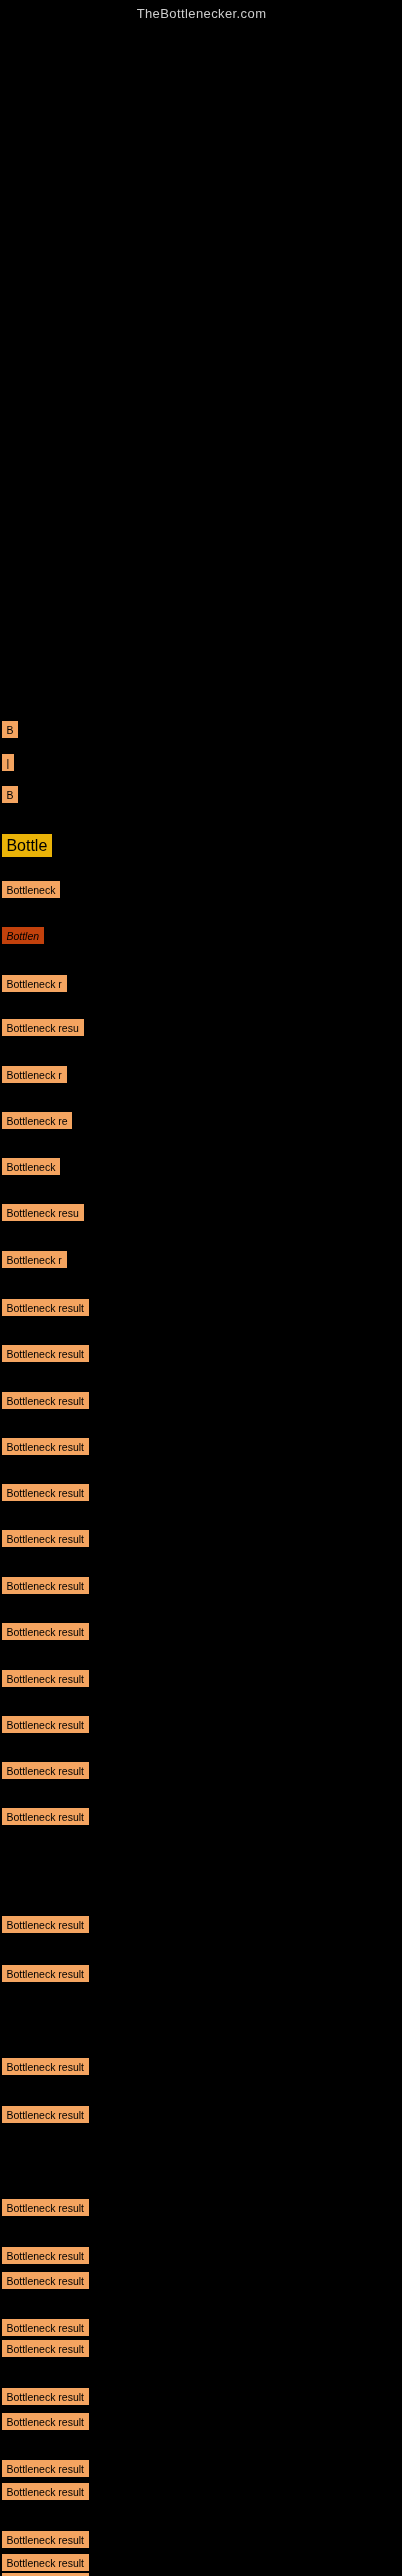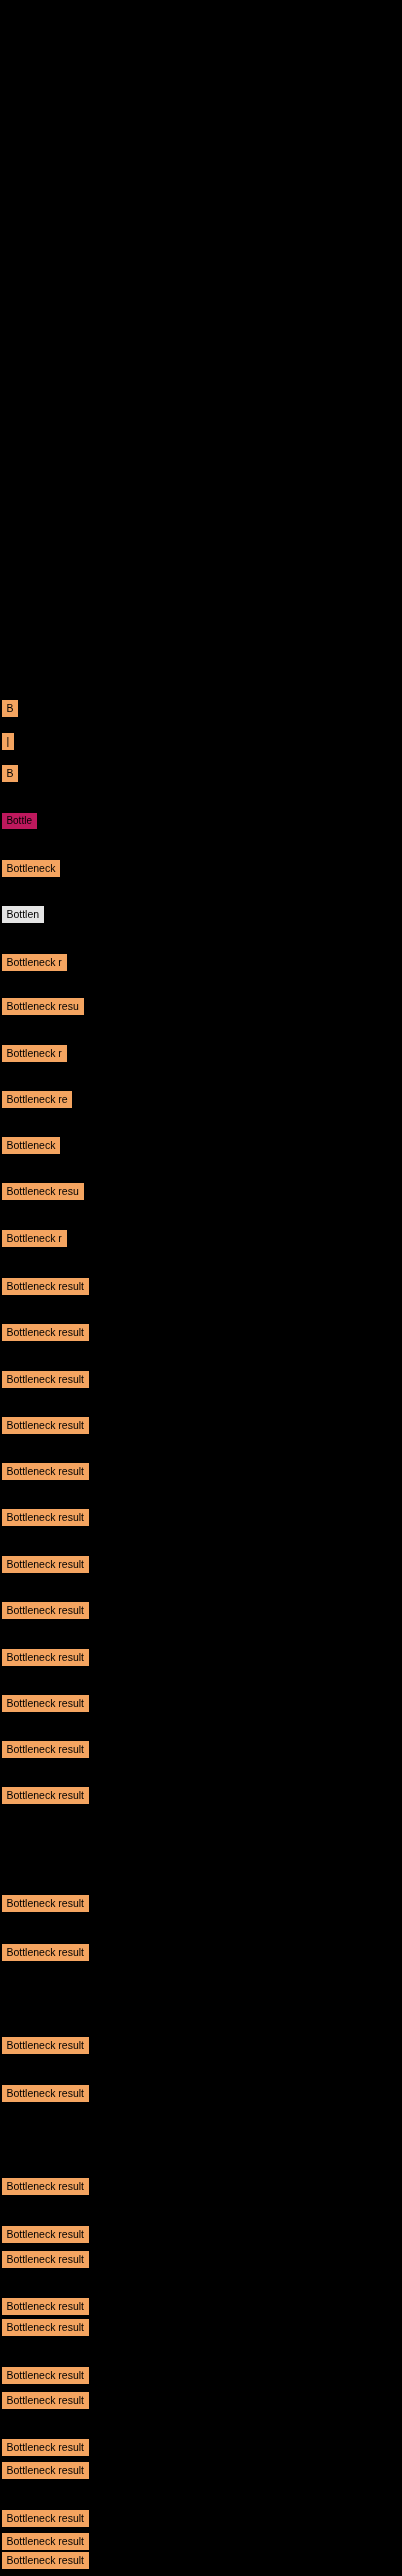--- a/index.html
+++ b/index.html
@@ -19,28 +19,29 @@
       font-size: 13px;
       text-align: center;
       padding-top: 6.4px;
       letter-spacing: 0.4px;
     }
   </style>
 </head>
 <body>
 
 <div style="position:relative; width:403px; min-height:2576px; background:#000;">
+  <div class="site-title">TheBottlenecker.com</div>
 
   <div id="items-container" style="position:relative; width:100%; height:2576px;">
   <div style="position: absolute; top: 700px; left: 1.6px; background-color: rgb(244, 164, 96); color: rgb(0, 0, 0); font-size: 10.5px; padding: 2.4px 4.8px; white-space: nowrap; display: inline-block;">B</div>
       <div style="position: absolute; top: 733px; left: 1.6px; background-color: rgb(244, 164, 96); color: rgb(0, 0, 0); font-size: 10.5px; padding: 2.4px 4.8px; white-space: nowrap; display: inline-block;">|</div>
       <div style="position: absolute; top: 765px; left: 1.6px; background-color: rgb(244, 164, 96); color: rgb(0, 0, 0); font-size: 10.5px; padding: 2.4px 4.8px; white-space: nowrap; display: inline-block;">B</div>
-      <div style="position: absolute; top: 813px; left: 1.6px; background-color: #be185d; color: rgb(0, 0, 0); font-size: 10px; padding: 2.4px 4.8px; white-space: nowrap; display: inline-block;">Bottle</div>
+      <div style="position: absolute; top: 813px; left: 1.6px; background-color: #eab308; color: rgb(0, 0, 0); font-size: 16px; padding: 2.4px 4.8px; white-space: nowrap; display: inline-block;">Bottle</div>
       <div style="position: absolute; top: 860px; left: 1.6px; background-color: rgb(244, 164, 96); color: rgb(0, 0, 0); font-size: 10.5px; padding: 2.4px 4.8px; white-space: nowrap; display: inline-block;">Bottleneck</div>
-      <div style="position: absolute; top: 906px; left: 1.6px; background-color: #e5e5e5; color: rgb(0, 0, 0); font-size: 10.5px; padding: 2.4px 4.8px; white-space: nowrap; display: inline-block;">Bottlen</div>
+      <div style="position: absolute; top: 906px; left: 1.6px; background-color: #c2410c; color: rgb(0, 0, 0); font-size: 10.5px; padding: 2.4px 4.8px; white-space: nowrap; display: inline-block; font-style: italic;">Bottlen</div>
       <div style="position: absolute; top: 954px; left: 1.6px; background-color: rgb(244, 164, 96); color: rgb(0, 0, 0); font-size: 10.5px; padding: 2.4px 4.8px; white-space: nowrap; display: inline-block;">Bottleneck r</div>
       <div style="position: absolute; top: 998px; left: 1.6px; background-color: rgb(244, 164, 96); color: rgb(0, 0, 0); font-size: 10.5px; padding: 2.4px 4.8px; white-space: nowrap; display: inline-block;">Bottleneck resu</div>
       <div style="position: absolute; top: 1045px; left: 1.6px; background-color: rgb(244, 164, 96); color: rgb(0, 0, 0); font-size: 10.5px; padding: 2.4px 4.8px; white-space: nowrap; display: inline-block;">Bottleneck r</div>
       <div style="position: absolute; top: 1091px; left: 1.6px; background-color: rgb(244, 164, 96); color: rgb(0, 0, 0); font-size: 10.5px; padding: 2.4px 4.8px; white-space: nowrap; display: inline-block; text-align: right;">Bottleneck re</div>
       <div style="position: absolute; top: 1137px; left: 1.6px; background-color: rgb(244, 164, 96); color: rgb(0, 0, 0); font-size: 10.5px; padding: 2.4px 4.8px; white-space: nowrap; display: inline-block;">Bottleneck</div>
       <div style="position: absolute; top: 1183px; left: 1.6px; background-color: rgb(244, 164, 96); color: rgb(0, 0, 0); font-size: 10.5px; padding: 2.4px 4.8px; white-space: nowrap; display: inline-block;">Bottleneck resu</div>
       <div style="position: absolute; top: 1230px; left: 1.6px; background-color: rgb(244, 164, 96); color: rgb(0, 0, 0); font-size: 10.5px; padding: 2.4px 4.8px; white-space: nowrap; display: inline-block;">Bottleneck r</div>
       <div style="position: absolute; top: 1278px; left: 1.6px; background-color: rgb(244, 164, 96); color: rgb(0, 0, 0); font-size: 10.5px; padding: 2.4px 4.8px; white-space: nowrap; display: inline-block;">Bottleneck result</div>
       <div style="position: absolute; top: 1324px; left: 1.6px; background-color: rgb(244, 164, 96); color: rgb(0, 0, 0); font-size: 10.5px; padding: 2.4px 4.8px; white-space: nowrap; display: inline-block;">Bottleneck result</div>
       <div style="position: absolute; top: 1371px; left: 1.6px; background-color: rgb(244, 164, 96); color: rgb(0, 0, 0); font-size: 10.5px; padding: 2.4px 4.8px; white-space: nowrap; display: inline-block;">Bottleneck result</div>

